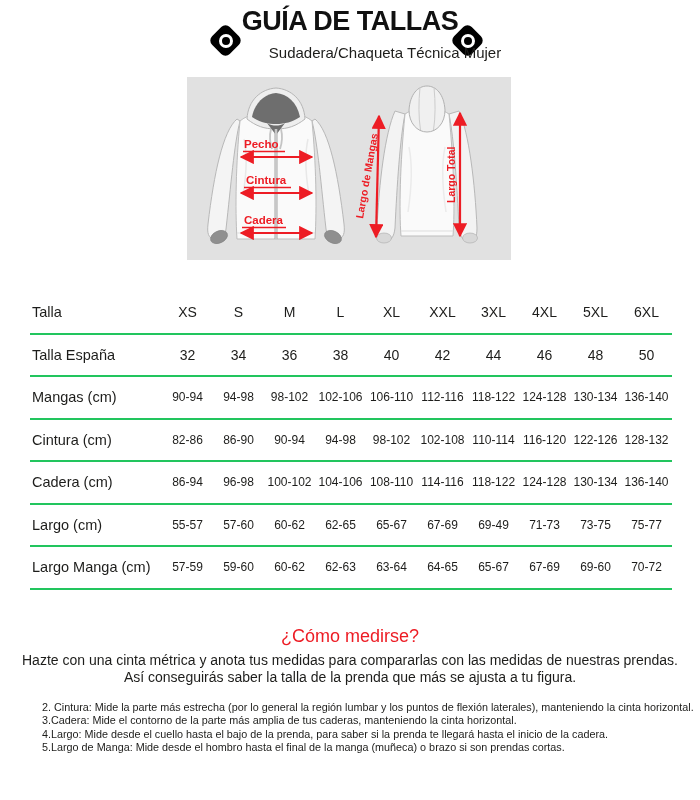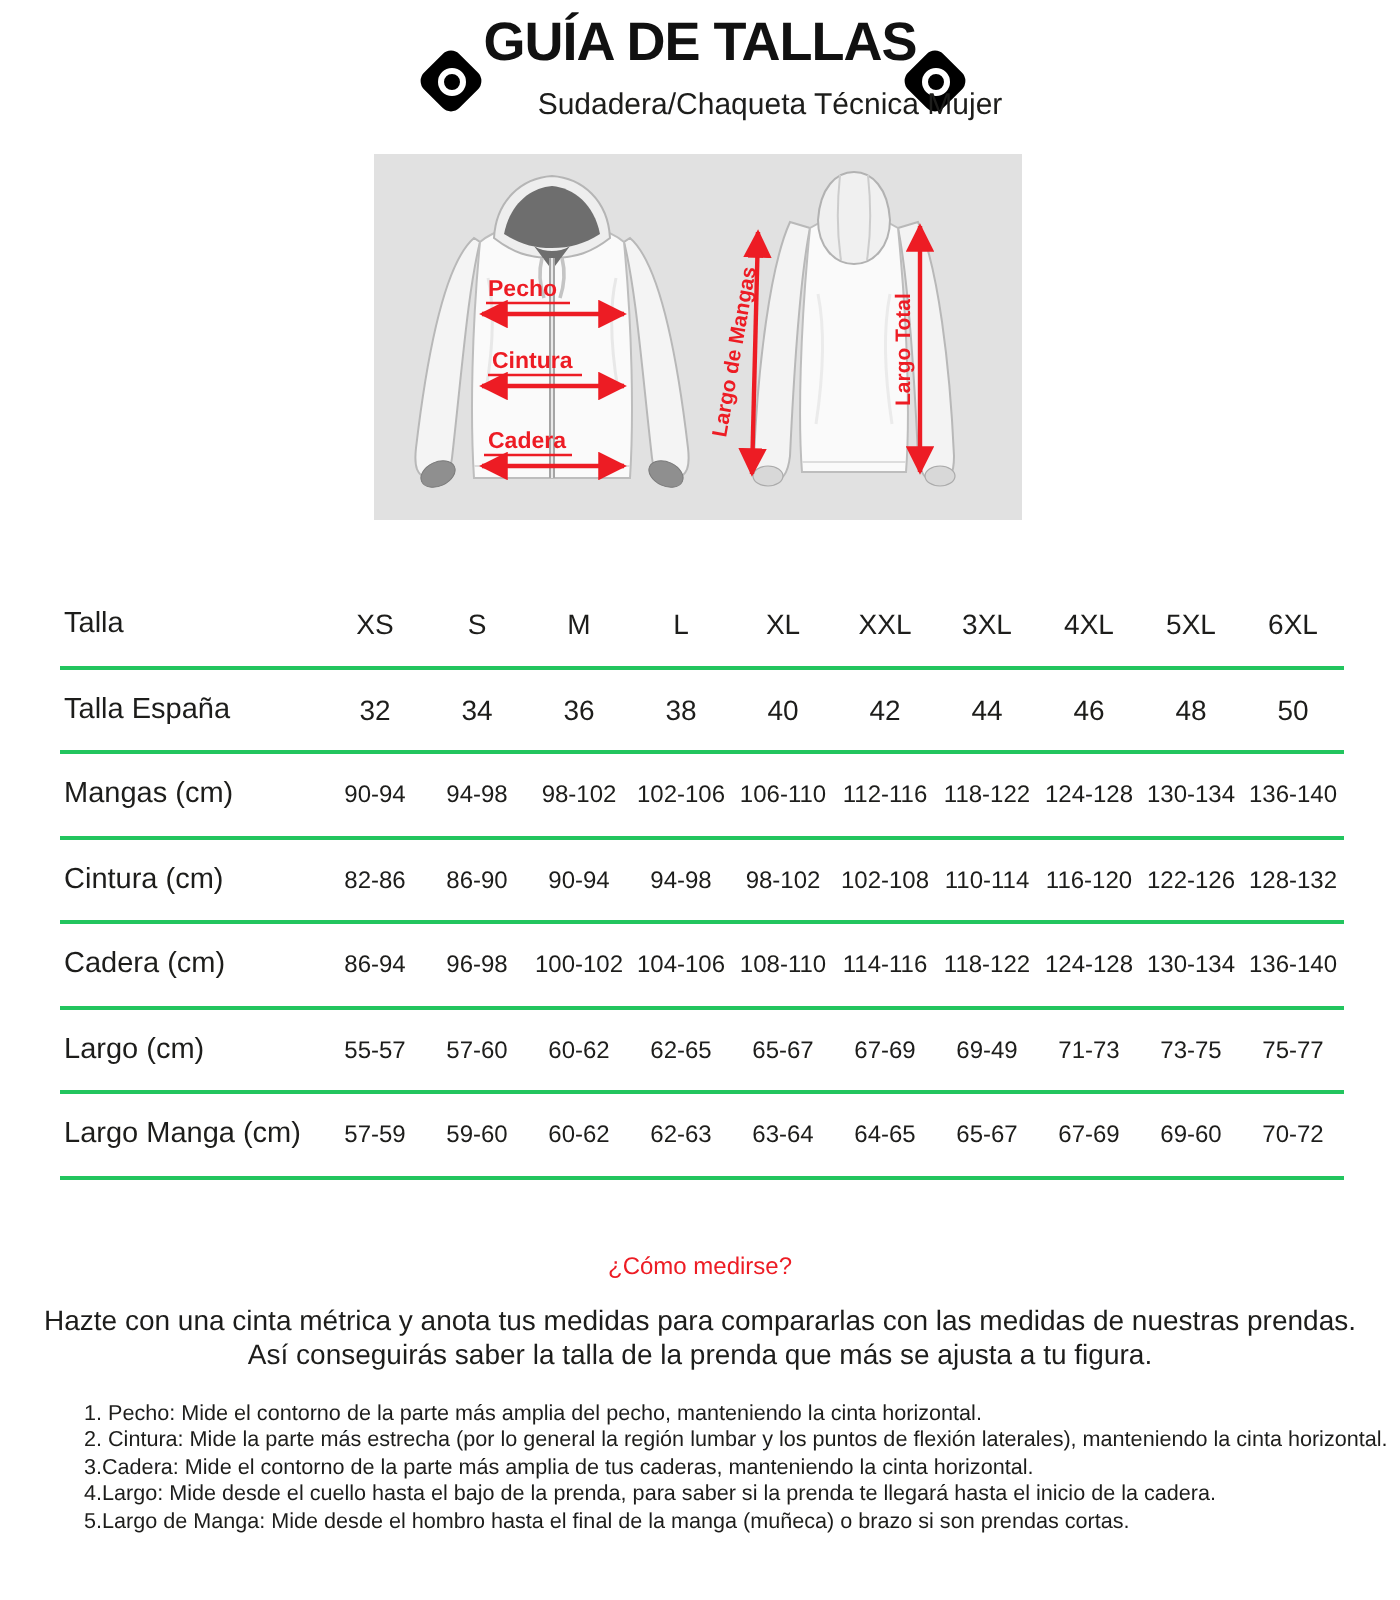--- a/index.html
+++ b/index.html
@@ -36,21 +36,21 @@
   .trow {
     display:grid; grid-template-columns:132px repeat(10, 1fr);
     height:42.5px; align-items:center; border-bottom:2px solid #22c55e; box-sizing:border-box;
   }
   .tlabel { font-size:14.5px; text-align:left; padding-left:2px; white-space:nowrap; }
   .tcell  { font-size:12px; text-align:center; white-space:nowrap; }
   .trow.emph .tcell { font-size:14px; }
   
   .howto-heading {
     position:absolute; top:626px; left:0; width:100%;
-    text-align:center; color:#ed1c24; font-size:12px; font-weight:500;
+    text-align:center; color:#ed1c24; font-size:18px; font-weight:500;
   }
   .howto-intro {
     position:absolute; top:652px; left:0; width:100%;
     text-align:center; font-size:14px; line-height:16.5px; color:#1d1d1b;
   }
   .howto-steps {
     position:absolute; top:701px; left:42px; right:20px;
     font-size:10.8px; line-height:13.4px; color:#1d1d1b;
   }
   .step { white-space:nowrap; }
@@ -220,20 +220,19 @@
         <div class="tcell">70-72</div>
       </div>
     </div>
 
   <div class="howto-heading">¿Cómo medirse?</div>
   <div class="howto-intro">
     <div>Hazte con una cinta métrica y anota tus medidas para compararlas con las medidas de nuestras prendas.</div>
     <div>Así conseguirás saber la talla de la prenda que más se ajusta a tu figura.</div>
   </div>
   <div class="howto-steps">
-    <div class="step">1. Pecho: Mide el contorno de la parte más amplia del pecho, manteniendo la cinta horizontal.</div>
     <div class="step">2. Cintura: Mide la parte más estrecha (por lo general la región lumbar y los puntos de flexión laterales), manteniendo la cinta horizontal.</div>
     <div class="step">3.Cadera: Mide el contorno de la parte más amplia de tus caderas, manteniendo la cinta horizontal.</div>
     <div class="step">4.Largo: Mide desde el cuello hasta el bajo de la prenda, para saber si la prenda te llegará hasta el inicio de la cadera.</div>
     <div class="step">5.Largo de Manga: Mide desde el hombro hasta el final de la manga (muñeca) o brazo si son prendas cortas.</div>
   </div>
 
 </div>
 
 </body></html>

